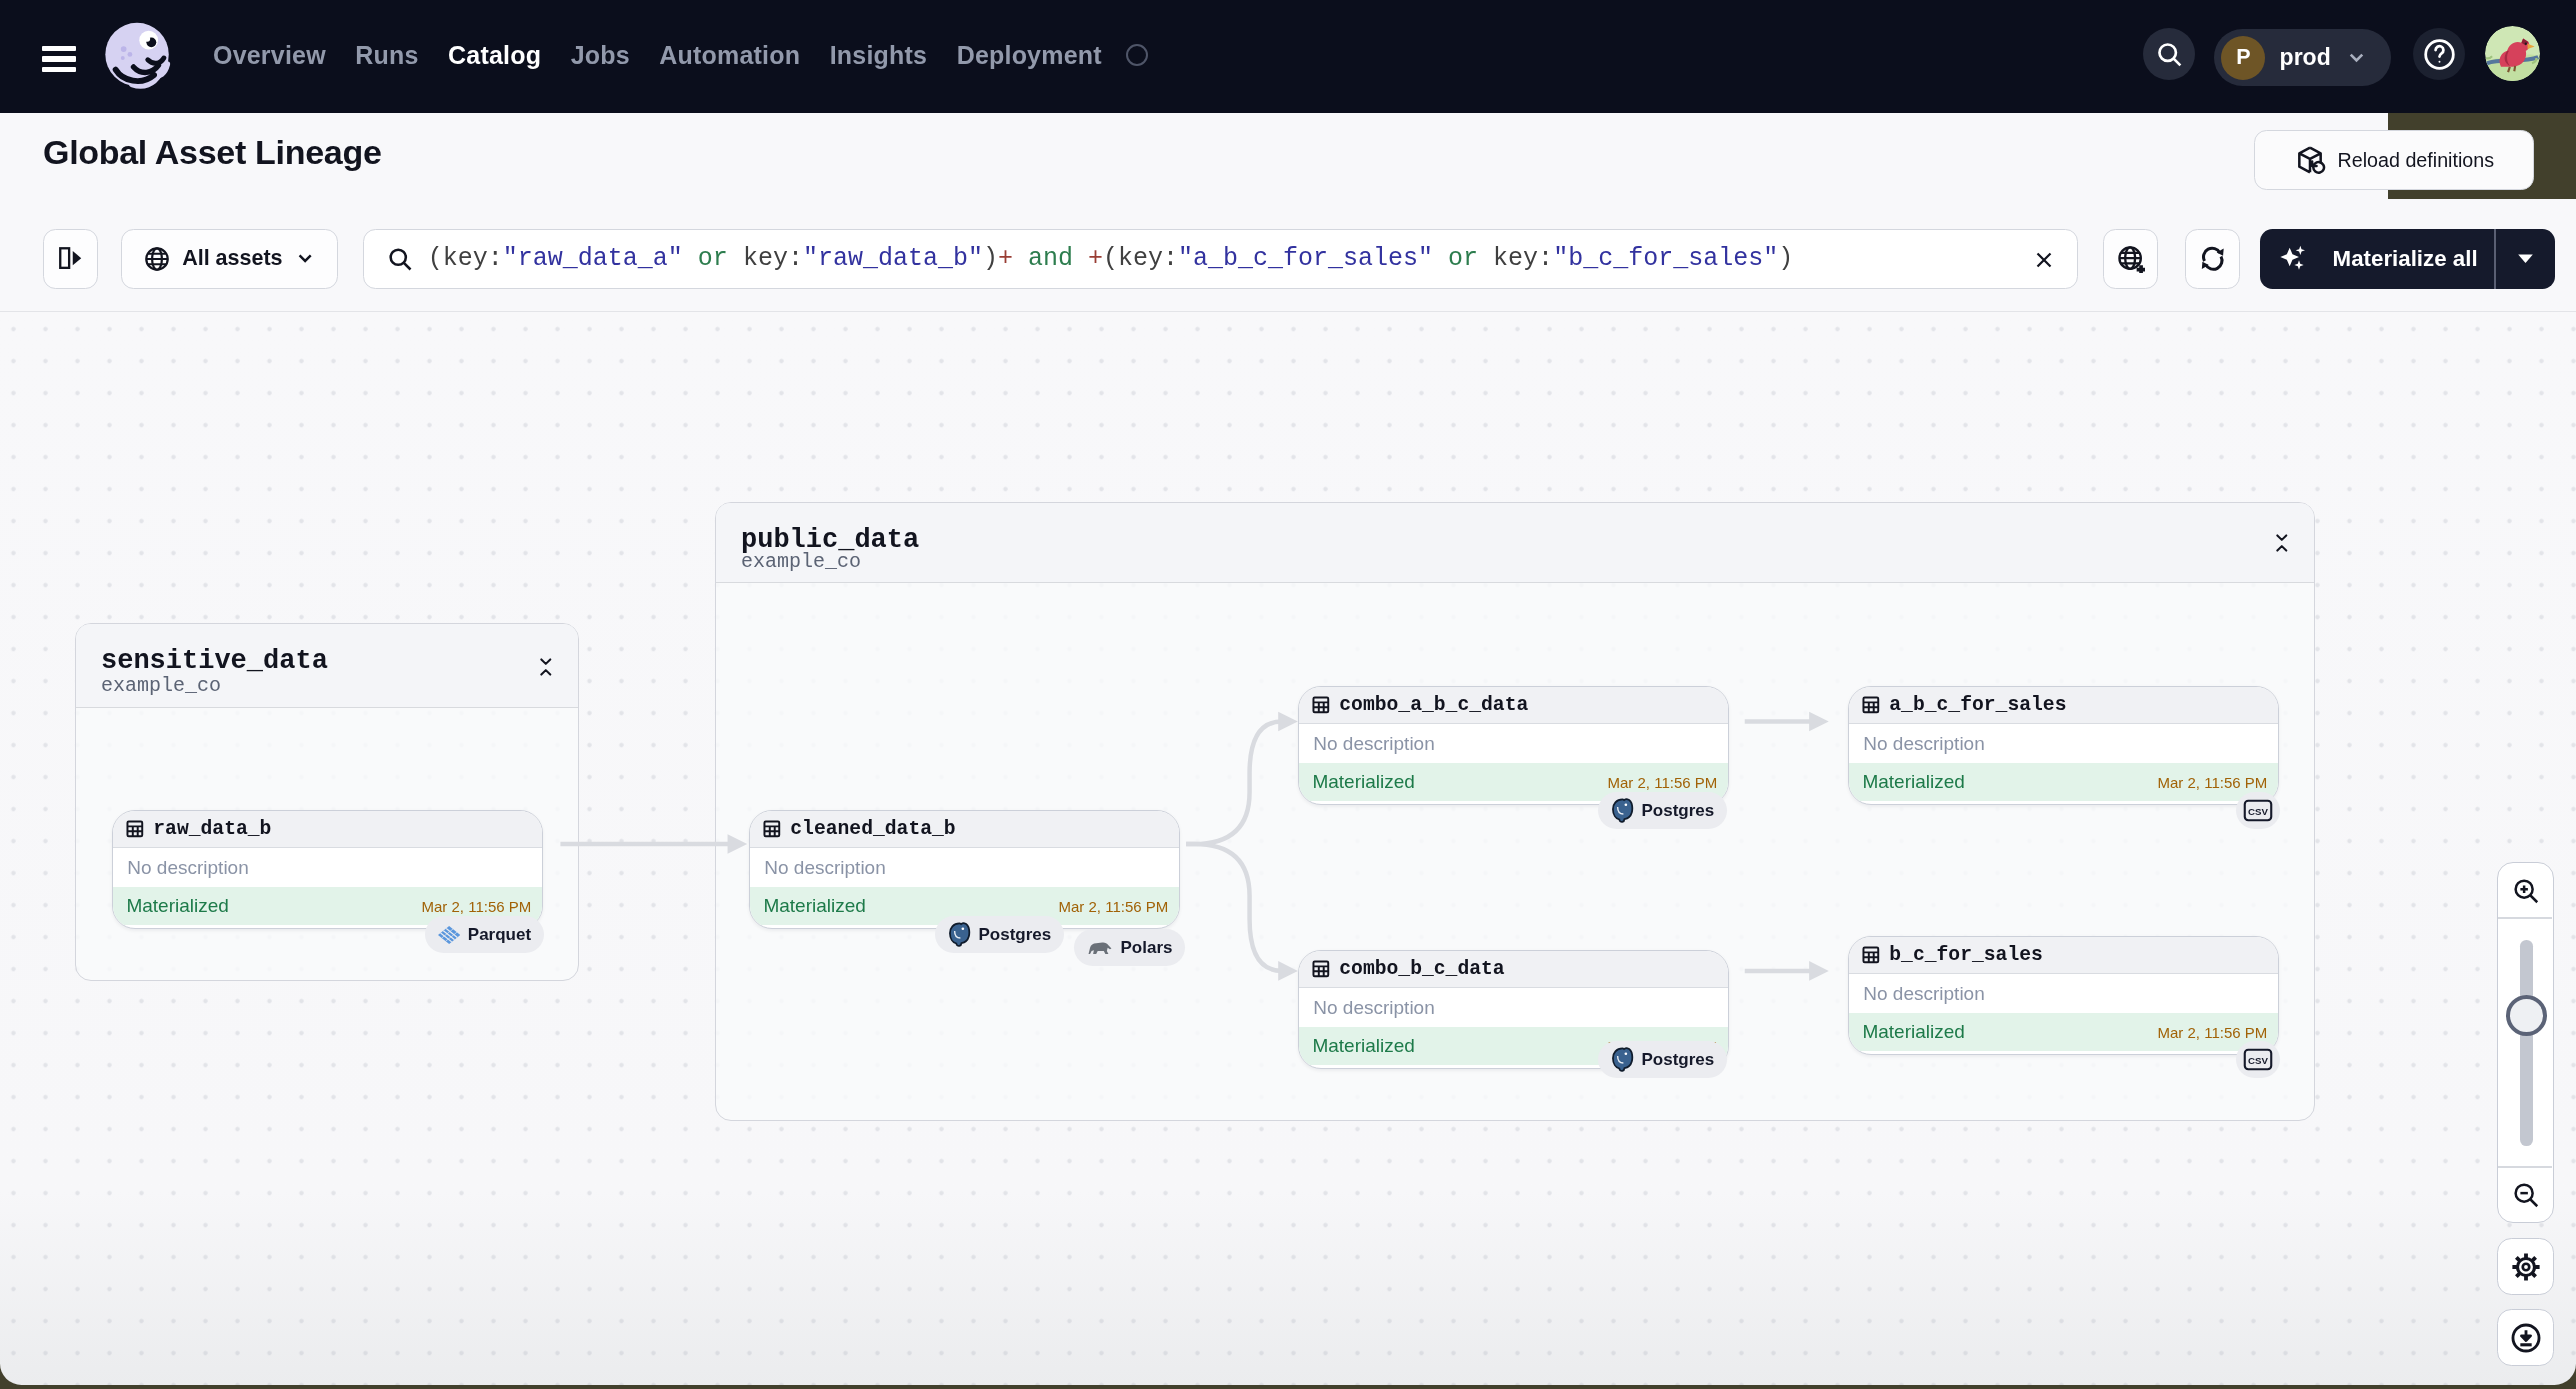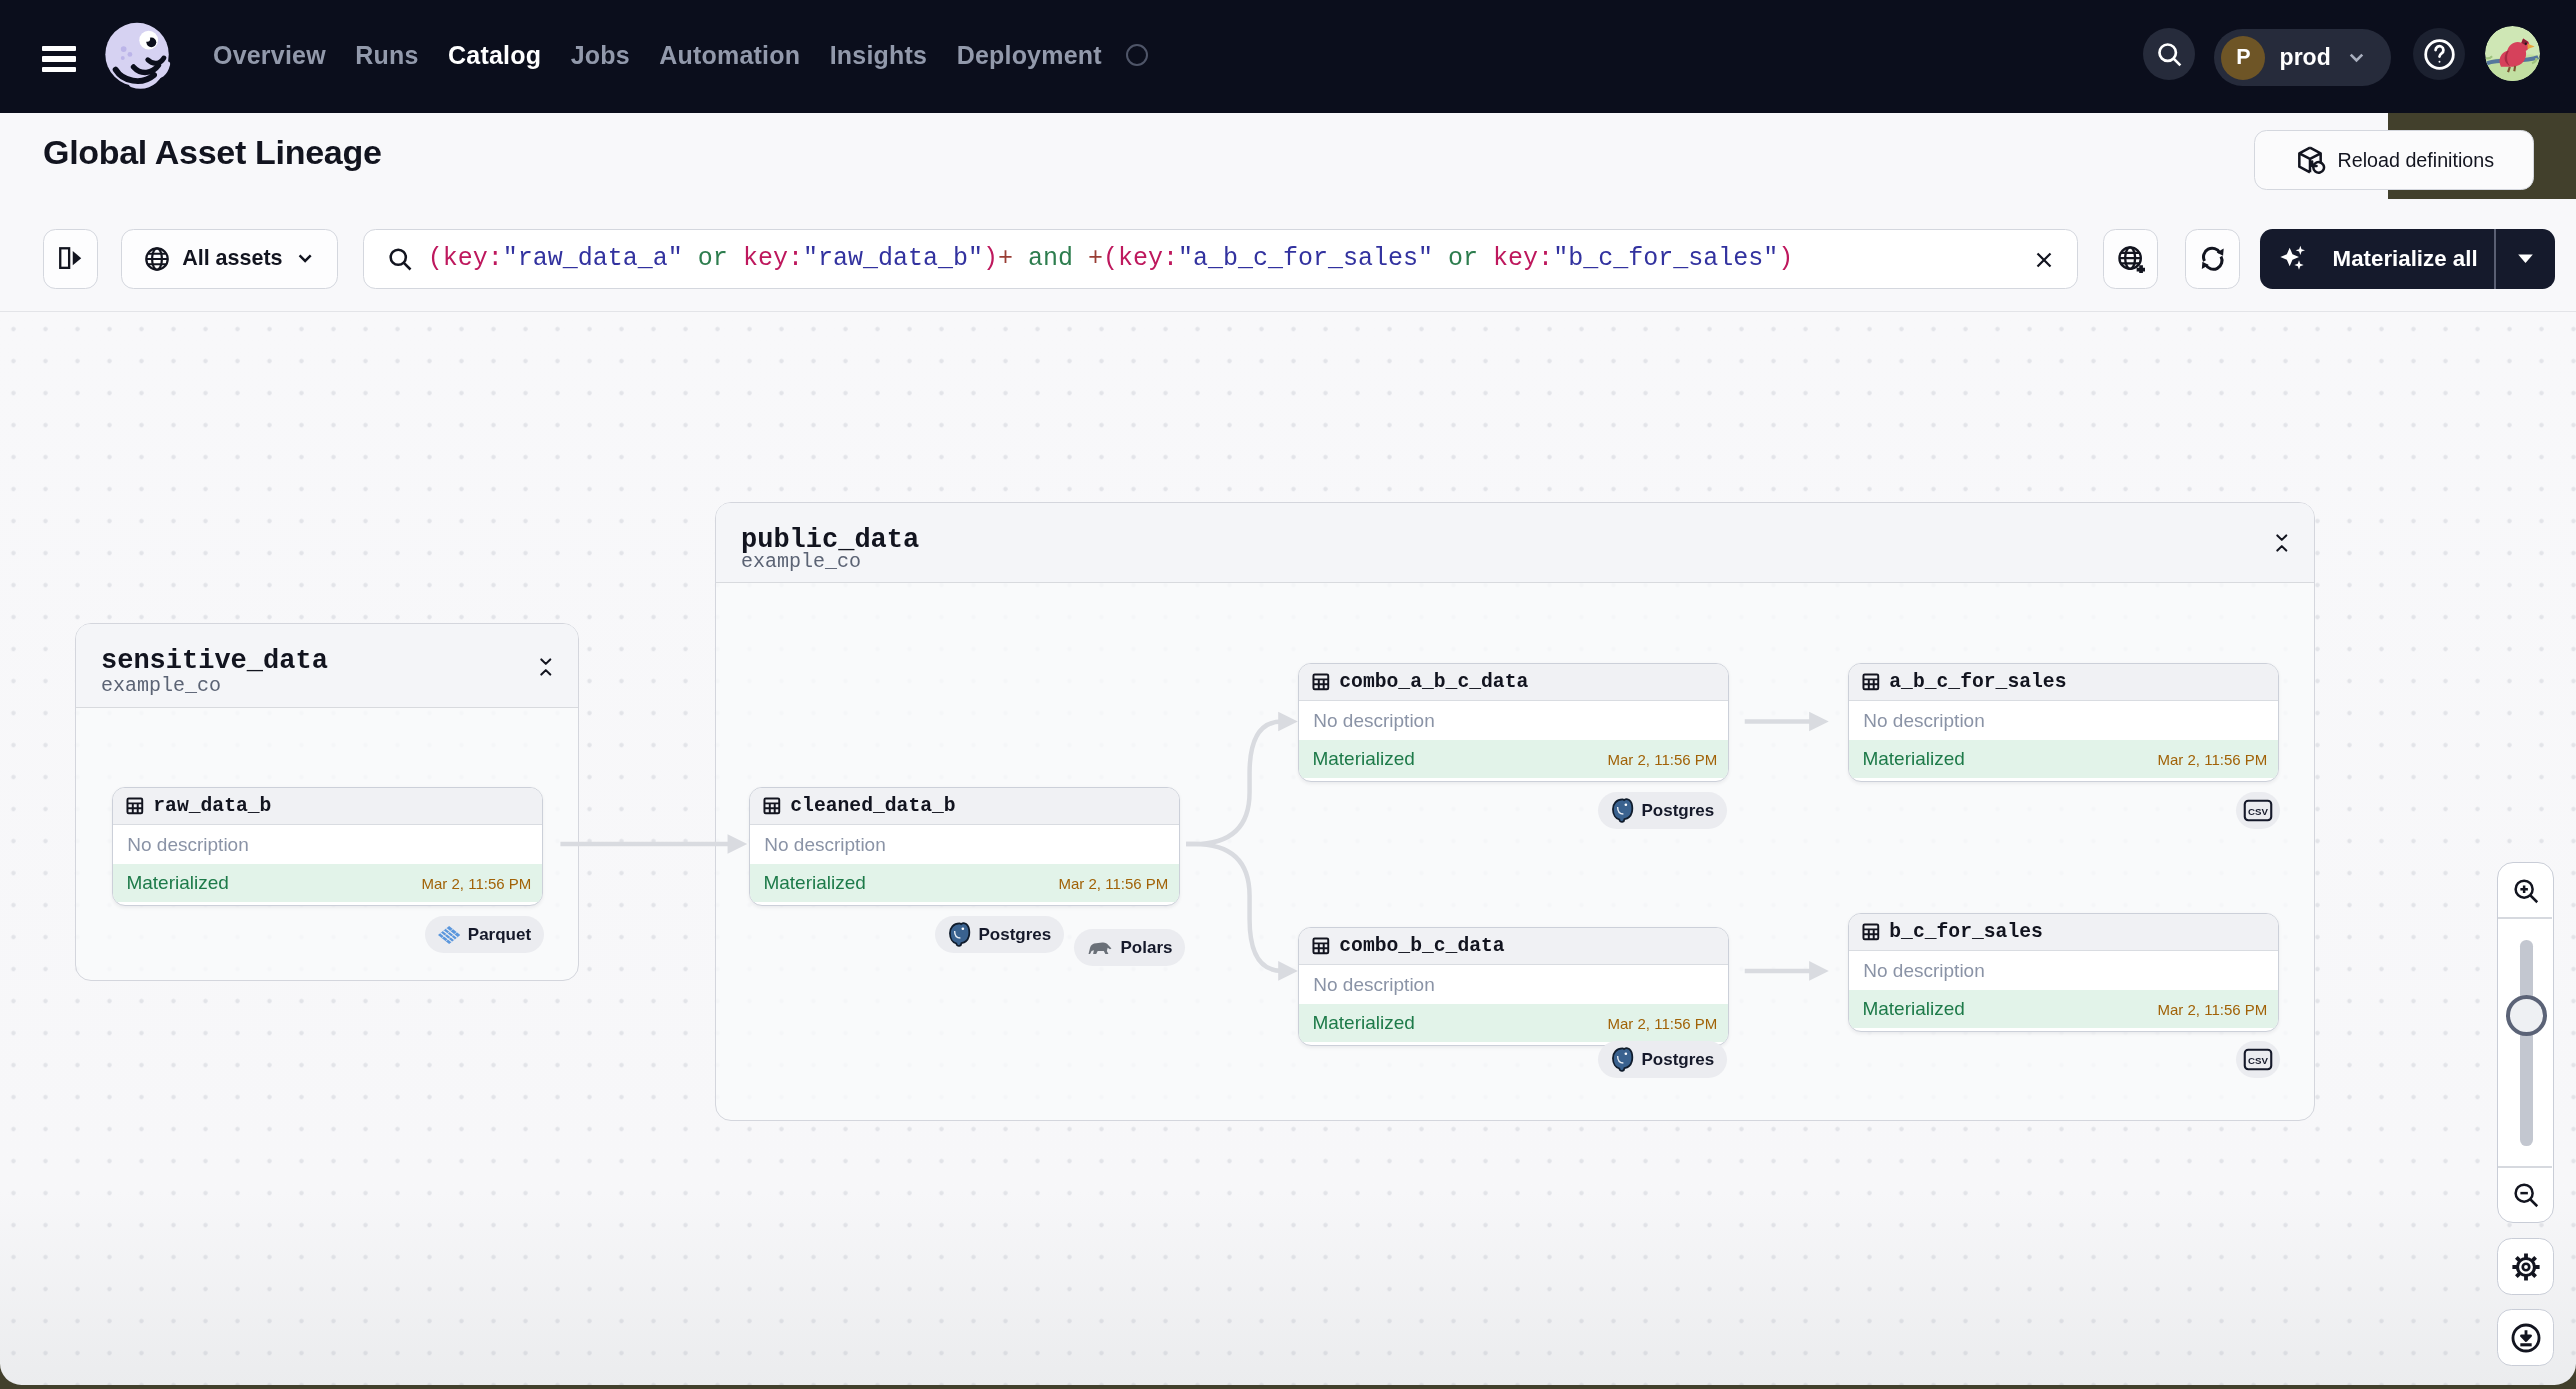--- a/index.html
+++ b/index.html
@@ -27,21 +27,21 @@
 .pagehead h1 { position:absolute; left:43px; top:19.7px; font-size:34px; font-weight:700; color:#12141f; letter-spacing:-0.3px; }
 .reloadbtn { position:absolute; left:2254px; top:17px; width:280px; height:60px; background:#fbfbfc; border:1.8px solid #d4d7de; border-radius:12.5px; display:flex; align-items:center; justify-content:center; gap:11.6px; font-size:19.7px; color:#12141f; }
 
 
 .filterbar { position:absolute; top:199px; left:0; width:2576px; height:113px; background:#f8f8fa; border-bottom:1.8px solid #e3e4e8; }
 .fbtn { position:absolute; top:29.5px; height:60px; background:#fdfdfe; border:1.8px solid #d4d7de; border-radius:12.5px; display:flex; align-items:center; justify-content:center; }
 #fb-expand { left:43px; width:55px; }
 #fb-assets { left:121px; width:217px; gap:11.6px; font-size:21.5px; font-weight:600; color:#12141f; }
 #fb-search { left:363px; width:1715px; justify-content:flex-start; padding:0 21.5px; gap:14.3px; background:#fff; }
 #fb-search .q { font-family:"Liberation Mono", monospace; font-size:25px; white-space:pre; }
-.q .g { color:#be185d; } .q .s { color:#32329f; } .q .o { color:#2d7d4e; } .q .p { color:#993d34; }
+.q .g { color:#404040; } .q .s { color:#32329f; } .q .o { color:#2d7d4e; } .q .p { color:#993d34; }
 #fb-globe { left:2103px; width:55px; }
 #fb-refresh { left:2185px; width:55px; }
 .matbtn { position:absolute; left:2260px; top:29.5px; width:295px; height:60px; background:#151a2c; border-radius:12.5px; display:flex; align-items:center; color:#fff; }
 .matbtn .main { flex:1; display:flex; align-items:center; justify-content:center; gap:24px; font-size:22.3px; font-weight:600; }
 .matbtn .sep { width:1.8px; height:60px; background:#5a5f73; }
 .matbtn .dd { width:59px; display:flex; align-items:center; justify-content:center; }
 
 
 .canvas { position:absolute; top:312px; left:0; width:2576px; height:1073px; border-radius:0 0 21.5px 21.5px; overflow:hidden;
   background-image:
@@ -53,21 +53,21 @@
 .edges { position:absolute; top:0; left:0; }
 
 
 .group { position:absolute; border:1.8px solid #d4d6dd; border-radius:16px; background:rgba(249,250,251,0.82); }
 .ghead { position:absolute; top:0; left:0; right:0; border-bottom:1.8px solid #d8dade; background:rgba(243,244,247,0.92); border-radius:14.3px 14.3px 0 0; }
 .ghead .gtitle { position:absolute; left:25px; top:21.5px; font-family:"Liberation Mono", monospace; font-weight:700; font-size:27px; color:#12141f; }
 .ghead .gsub { position:absolute; left:25px; font-family:"Liberation Mono", monospace; font-size:20px; color:#5b6374; }
 .gcollapse { position:absolute; }
 
 
-.node { position:absolute; width:431px; height:119px; background:#fff; border:1.8px solid #ccd0d9; border-radius:13px; overflow:hidden; box-shadow:0 1.8px 3.6px rgba(20,22,40,0.06); }
+.node { position:absolute; width:431px; height:119px; background:#fff; border:1.8px solid #ccd0d9; border-radius:23px; overflow:hidden; box-shadow:0 1.8px 3.6px rgba(20,22,40,0.06);margin-top:23px; }
 .nhead { height:37px; background:#f0f1f4; border-bottom:1.8px solid #d9dce1; display:flex; align-items:center; padding:0 11.6px; gap:9px; }
 .nhead .nname { font-family:"Liberation Mono", monospace; font-weight:700; font-size:19.7px; color:#12141f; }
 .nbody { height:39px; display:flex; align-items:center; padding:0 14.3px; font-size:19px; color:#8a93a6; }
 .nfoot { height:38px; background:#e2f3e9; display:flex; align-items:center; justify-content:space-between; padding:0 10.7px 0 13.4px; font-size:19px; }
 .nfoot .mat { color:#1d7a49; }
 .nfoot .date { color:#a16207; font-size:15px; }
 
 
 .tag { position:absolute; height:37px; background:#ebecf0; border-radius:19px; display:flex; align-items:center; gap:8px; padding:0 12.5px; font-size:17px; font-weight:700; color:#15192a; }
 

